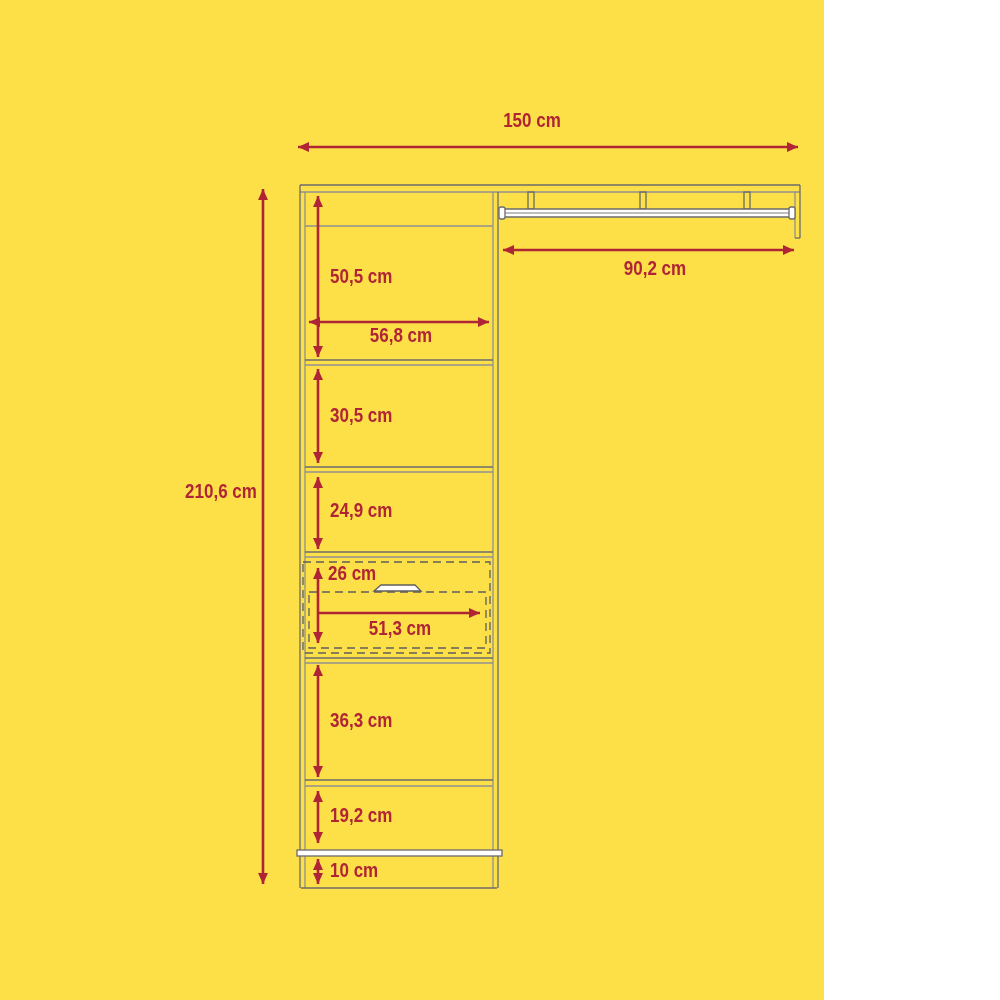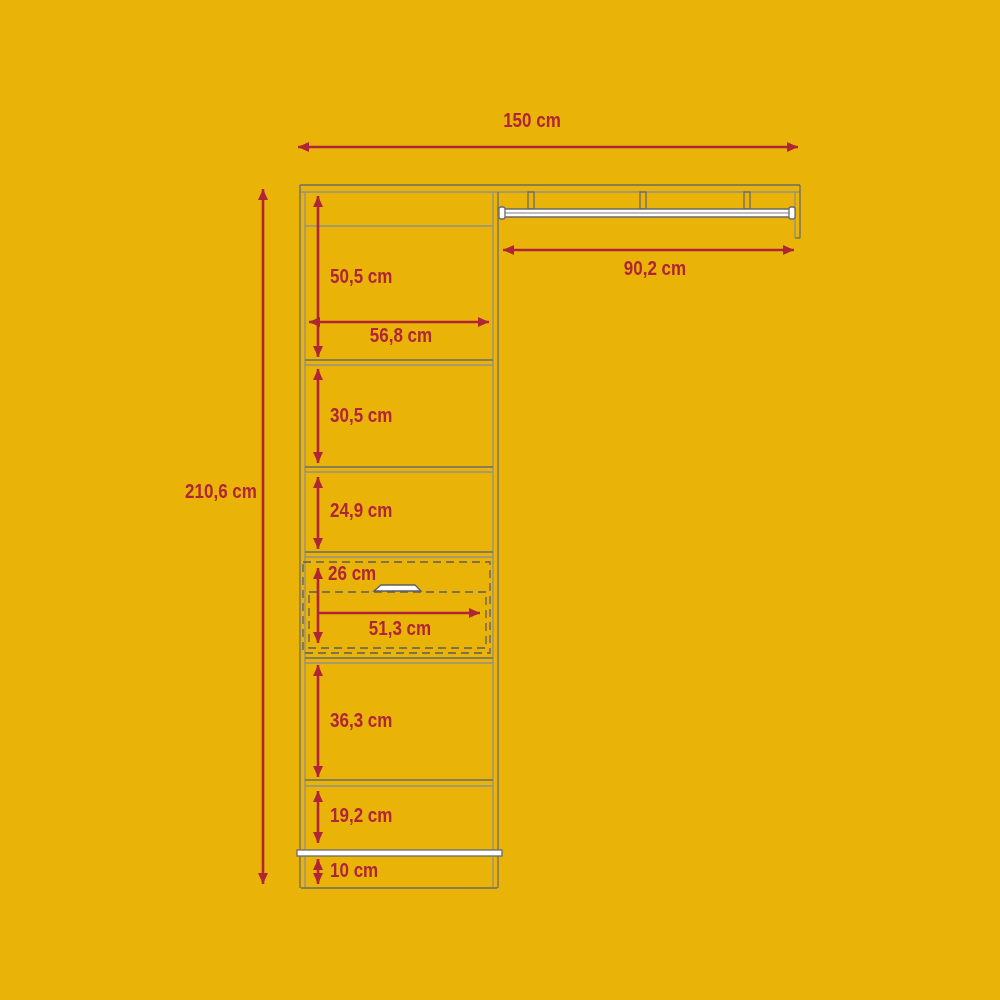--- a/index.html
+++ b/index.html
@@ -1,20 +1,20 @@
 <!DOCTYPE html>
 <html><head>
 <meta charset="utf-8">
 <style>
   html, body { margin: 0; padding: 0; background: #ffffff; }
   .canvas {
     position: relative;
-    width: 1000px;
+    width: 824px;
     height: 1000px;
-    background: #eab308;
+    background: #fde047;
     overflow: hidden;
     font-family: "Liberation Sans", sans-serif;
     text-decoration: underline;
   }
   .linework {
     position: absolute;
     left: 0; top: 0;
     width: 1000px; height: 1000px;
   }
   .dim-label {

